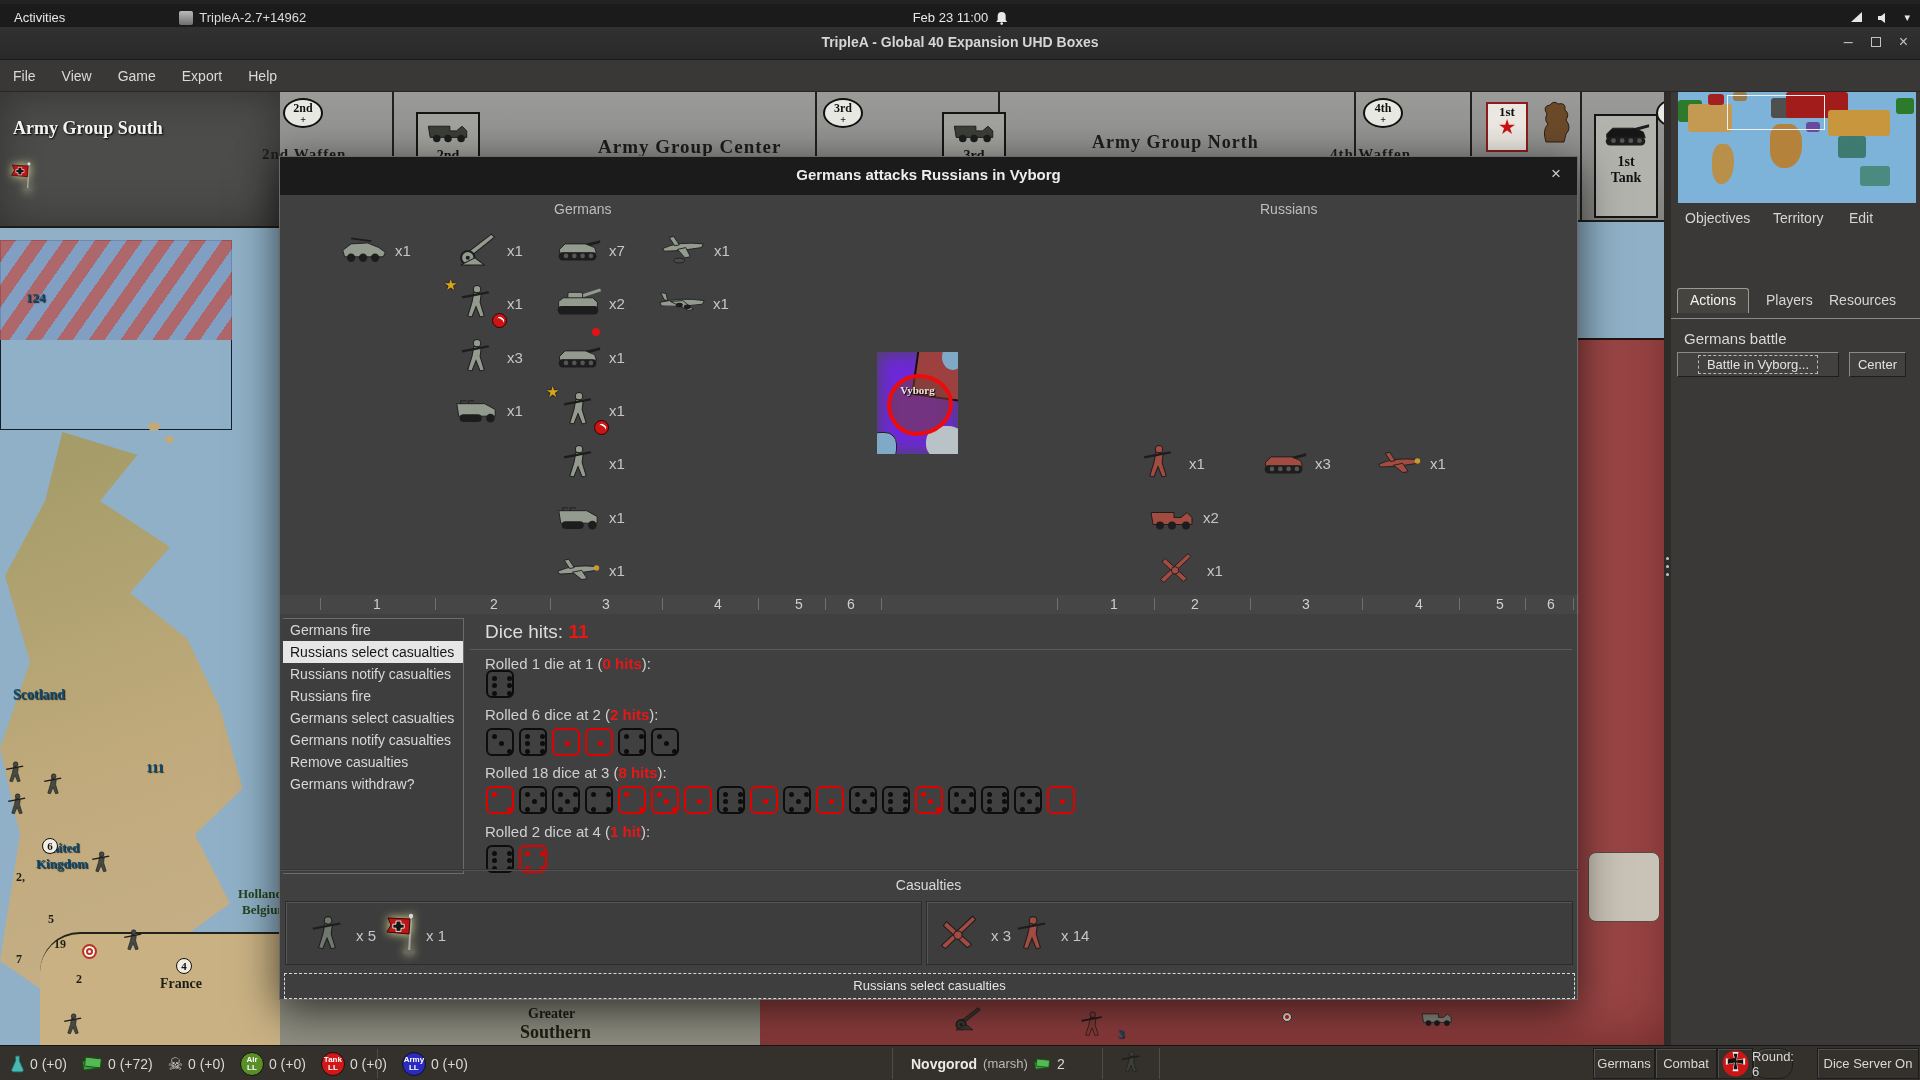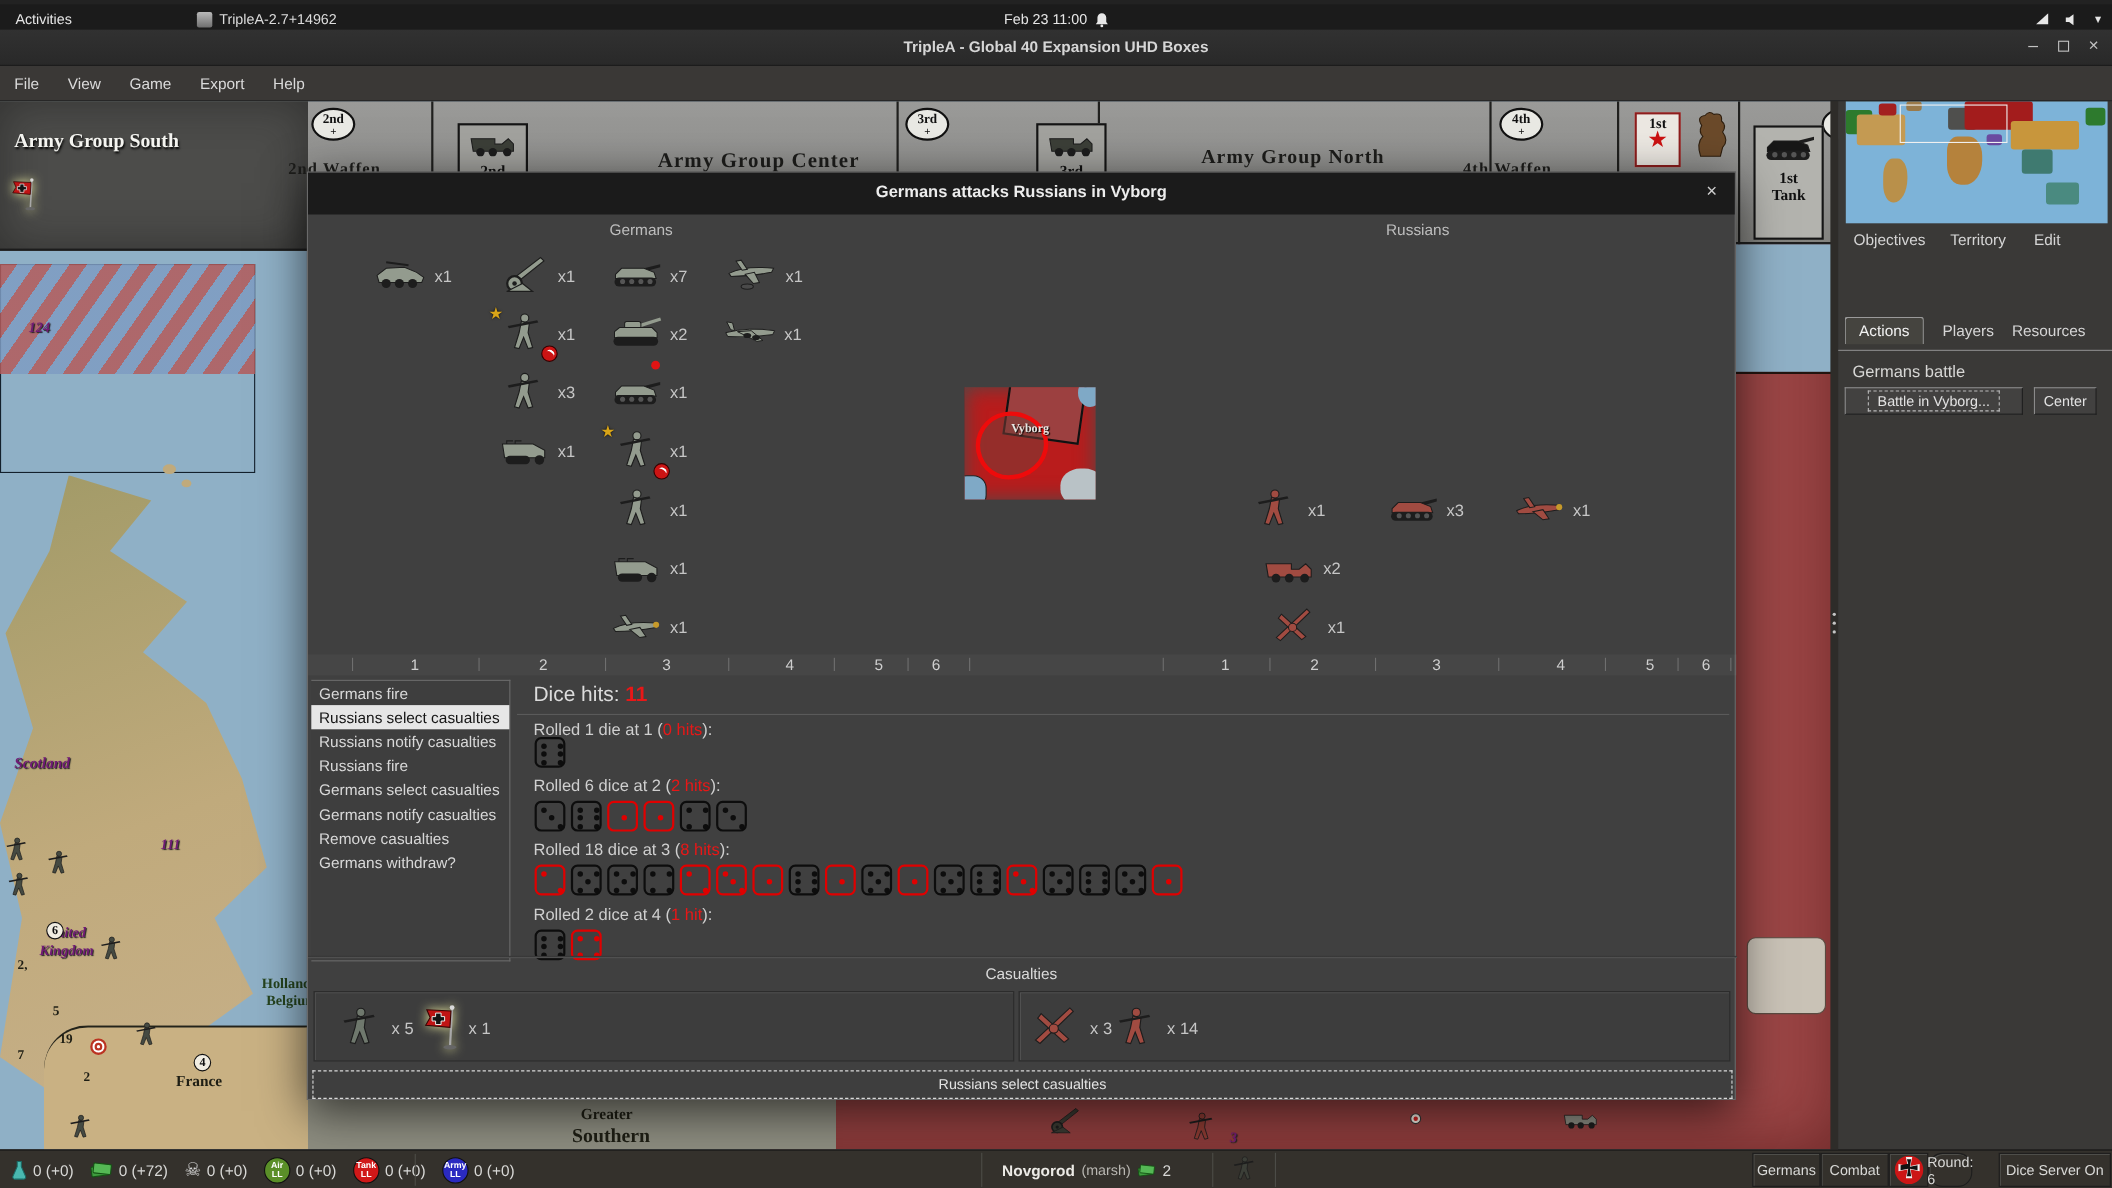--- a/index.html
+++ b/index.html
@@ -47,21 +47,21 @@
     font-family:"Liberation Serif", serif; font-size:14px; }
   .tank-card { position:absolute; width:64px; height:104px; background:#b3b3ae; border:2px solid #151515;
     display:flex; flex-direction:column; align-items:center; color:#111; font-weight:bold;
     font-family:"Liberation Serif", serif; font-size:14px; line-height:16px; }
   .star-card { position:absolute; width:42px; height:50px; background:#ece8e2; border:2px solid #8d1d1d;
     text-align:center; color:#111; font-weight:bold; font-family:"Liberation Serif", serif; font-size:13px; }
   .star-card .st { color:#cc1111; font-size:18px; line-height:14px; }
   .map-title { position:absolute; color:#1d1d1b; font-weight:bold; letter-spacing:1px;
     font-family:"Liberation Serif", serif; }
   .map-label { position:absolute; font-family:"Liberation Serif", serif; font-weight:bold; white-space:nowrap; }
-  .lbl-white { color:#701a75; text-shadow:1px 1px 1px #222;font-style:italic; }
+  .lbl-white { color:#0c4a6e; text-shadow:1px 1px 1px #222; }
   .lbl-dark  { color:#1e1e14; }
   .lbl-green { color:#25431e; }
   .circ-badge { position:absolute; width:16px; height:16px; border-radius:50%; background:#f1ede2;
     border:1px solid #111; color:#111; font-size:11px; font-weight:bold; text-align:center; line-height:14px;
     font-family:"Liberation Serif", serif; }
   #ags-panel { left:0; top:0; width:280px; height:136px; background:#4c4c4a;
     box-shadow:inset 0 0 40px rgba(20,20,20,.45); border-bottom:2px solid #1c1c1c; }
   #ags-panel .t { position:absolute; left:13px; top:26px; color:#f4f4f0; font-size:18px; font-weight:bold;
     font-family:"Liberation Serif", serif; text-shadow:1px 1px 2px #000; }
   #sea-box { left:0; top:148px; width:232px; height:190px; border:1px solid #13202c; }
@@ -117,21 +117,21 @@
   .unit-group { position:absolute; display:flex; align-items:center; gap:7px; }
   .unit-count { font-size:15px; color:#c6c6c6; }
   .uwrap { position:relative; }
   .star-ov { position:absolute; left:-8px; top:-7px; color:#d9a518; font-size:15px; text-shadow:0 0 2px #000; }
   .rflag-ov { position:absolute; right:-7px; bottom:-4px; width:15px; height:15px; border-radius:50%;
     background:#cc1414; border:1px solid #300; }
   .rflag-ov i { position:absolute; left:3px; top:3px; width:8px; height:8px;
     border-top:2px solid #fff; border-radius:50%; transform:rotate(35deg); }
   .rdot-ov { position:absolute; right:2px; top:-9px; width:8px; height:8px; border-radius:50%; background:#e01414; }
   
-  #vyborg { position:absolute; left:597px; top:195px; width:119px; height:102px; background:#b91c1c;
+  #vyborg { position:absolute; left:597px; top:195px; width:81px; height:102px; background:#6d28d9;
     box-shadow:inset 0 0 18px #4a4a48; overflow:hidden; }
   #vy-red-ne { position:absolute; left:38px; top:-12px; width:70px; height:60px; background:#9c4040;
     border:2px solid #111; transform:rotate(8deg); }
   #vy-blue-tr { position:absolute; right:-6px; top:-8px; width:22px; height:26px; background:#7fa9c6; border-radius:50%; }
   #vy-blue-bl { position:absolute; left:-10px; bottom:-8px; width:30px; height:30px; background:#7fa9c6; border:1px solid #222; border-radius:40%; }
   #vy-gray-br { position:absolute; right:-8px; bottom:-6px; width:40px; height:34px; background:#b9c2c6; border-radius:45%; }
   #vy-blob { position:absolute; left:10px; top:22px; width:66px; height:62px; background:rgba(120,60,55,.55);
     border:4px solid #ee0b0b; border-radius:48% 52% 55% 45%/50% 48% 52% 50%; }
   #vy-name { position:absolute; left:0; right:0; top:32px; text-align:center; color:#e8e6e2; font-size:11px;
     font-family:"Liberation Serif", serif; font-weight:bold; text-shadow:1px 1px 1px #000; }
@@ -142,21 +142,21 @@
   
   #steps { position:absolute; left:3px; top:461px; width:181px; height:256px; background:#3e3e3e;
     border:1px solid #6b6b6b; border-left:none; }
   .step { height:22px; line-height:22px; padding-left:7px; font-size:14px; color:#d8d8d8; white-space:nowrap; }
   .step.sel { background:#e6e6e6; color:#151515; }
   
   #total-line { position:absolute; left:205px; top:464px; font-size:19px; color:#dcdcdc; }
   #total-line b { color:#e81717; }
   #total-sep { position:absolute; left:190px; top:492px; width:1102px; height:1px; background:#5a5a5a; }
   .roll-label { position:absolute; left:205px; font-size:15px; color:#cfcfcf; white-space:nowrap; }
-  .roll-label b { color:#e81717; font-weight:normal; }
+  .roll-label b { color:#e81717; font-weight:bold; }
   .die { position:absolute; width:28px; height:28px; border-radius:6px; border:2px solid #0d0d0d; }
   .die.hit { border-color:#e00000; }
   .pip { position:absolute; width:5px; height:5px; border-radius:50%; background:#0d0d0d; }
   .die.hit .pip { background:#e00000; }
   
   #cas-sep { position:absolute; left:0; top:712px; width:1299px; height:2px;
     background:linear-gradient(#2a2a2a,#5e5e5e); }
   #cas-title { position:absolute; left:0; top:720px; width:100%; text-align:center; font-size:14px; color:#dadada; }
   .cas-box { position:absolute; top:744px; height:64px; background:#3d3d3d;
     border:1px solid #2c2c2c; box-shadow:inset 1px 1px 0 #555; }

